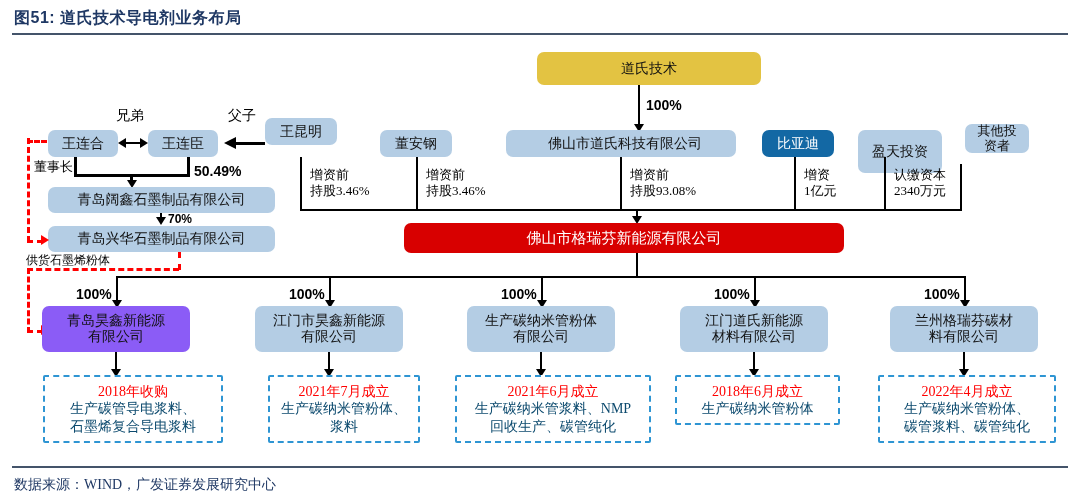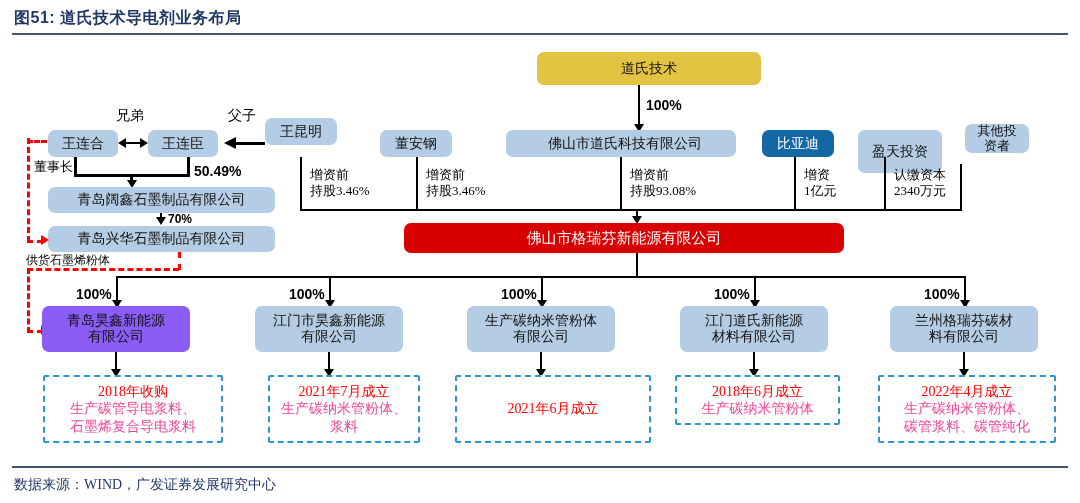--- a/index.html
+++ b/index.html
@@ -81,21 +81,21 @@
   }
 
   
   .card{
     position:absolute;box-sizing:border-box;
     border:2px dashed #2e95d3;border-radius:2px;
     display:flex;flex-direction:column;align-items:center;justify-content:center;
     padding:3px 4px;background:#fff;
   }
   .card .hd{color:#ff0000;font-size:14px;line-height:1.25;white-space:nowrap;}
-  .card .bd{color:#ec4899;font-size:14px;line-height:1.25;text-align:center;}
+  .card .bd{color:#0c4a6e;font-size:14px;line-height:1.25;text-align:center;}
 </style>
 </head>
 <body>
 
 <div id="root">
 
   <div class="fig-title">
     <span>图51:</span>
     <span>道氏技术导电剂业务布局</span>
   </div>
@@ -246,20 +246,22 @@
   </div>
 
   <div class="card" style="left:268px;top:375px;width:152px;height:68px;">
     <div class="hd">2021年7月成立</div>
     <div class="bd" style="white-space:pre-line;">生产碳纳米管粉体、
 浆料</div>
   </div>
 
   <div class="card" style="left:455px;top:375px;width:196px;height:68px;">
     <div class="hd">2021年6月成立</div>
+    <div class="bd" style="white-space:pre-line;">生产碳纳米管浆料、NMP
+回收生产、碳管纯化</div>
   </div>
 
   <div class="card" style="left:675px;top:375px;width:165px;height:50px;align-items:center;">
     <div class="hd">2018年6月成立</div>
     <div class="bd" style="white-space:pre-line;">生产碳纳米管粉体</div>
   </div>
 
   <div class="card" style="left:878px;top:375px;width:178px;height:68px;">
     <div class="hd">2022年4月成立</div>
     <div class="bd" style="white-space:pre-line;">生产碳纳米管粉体、

